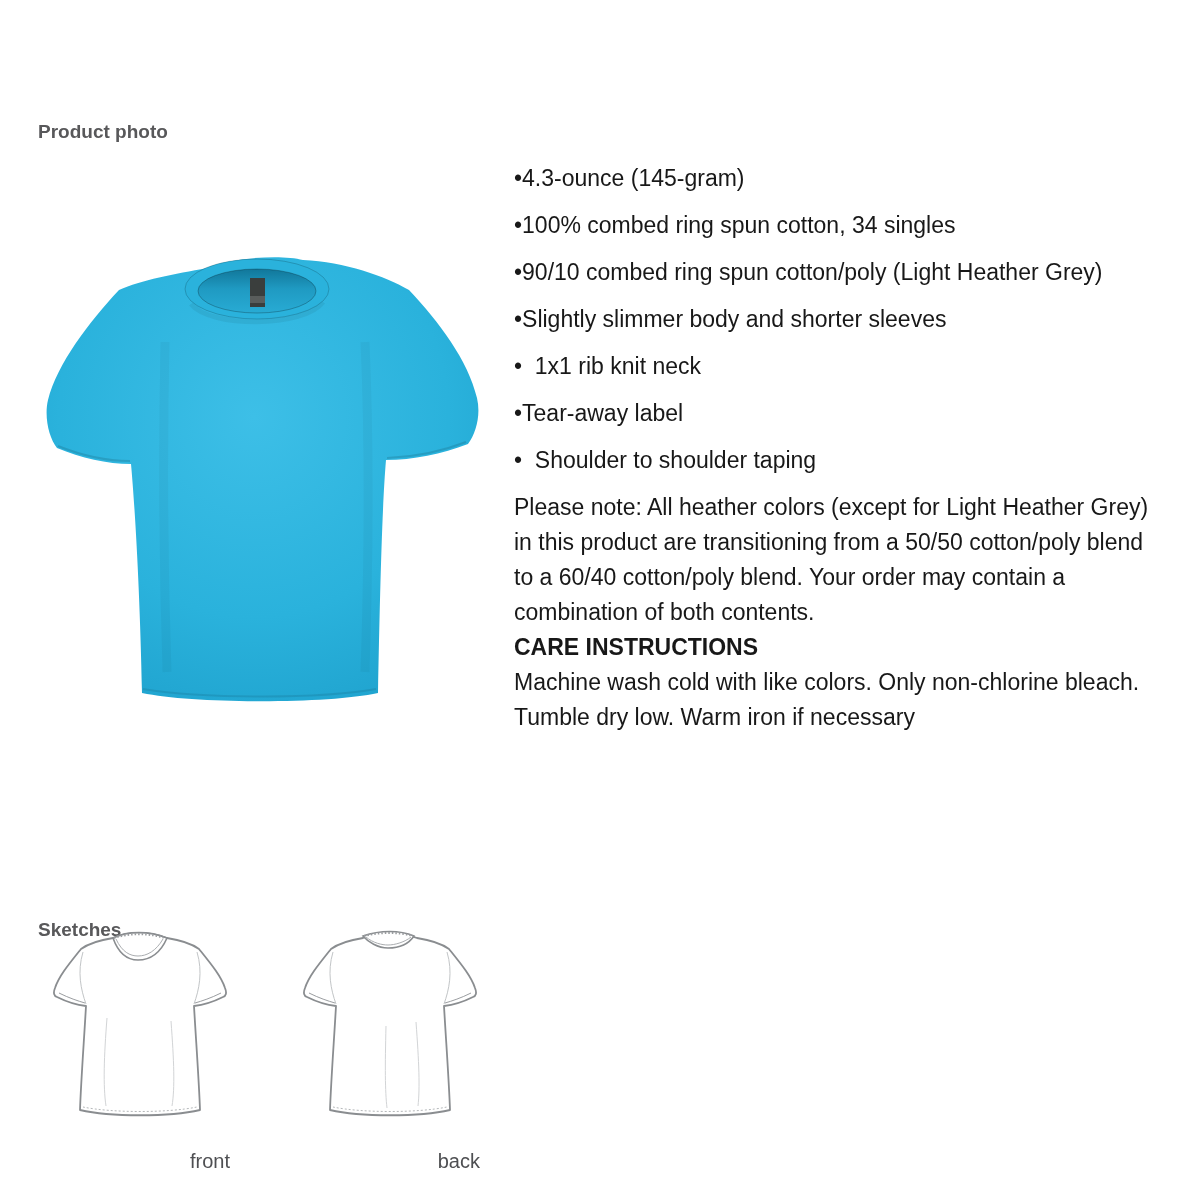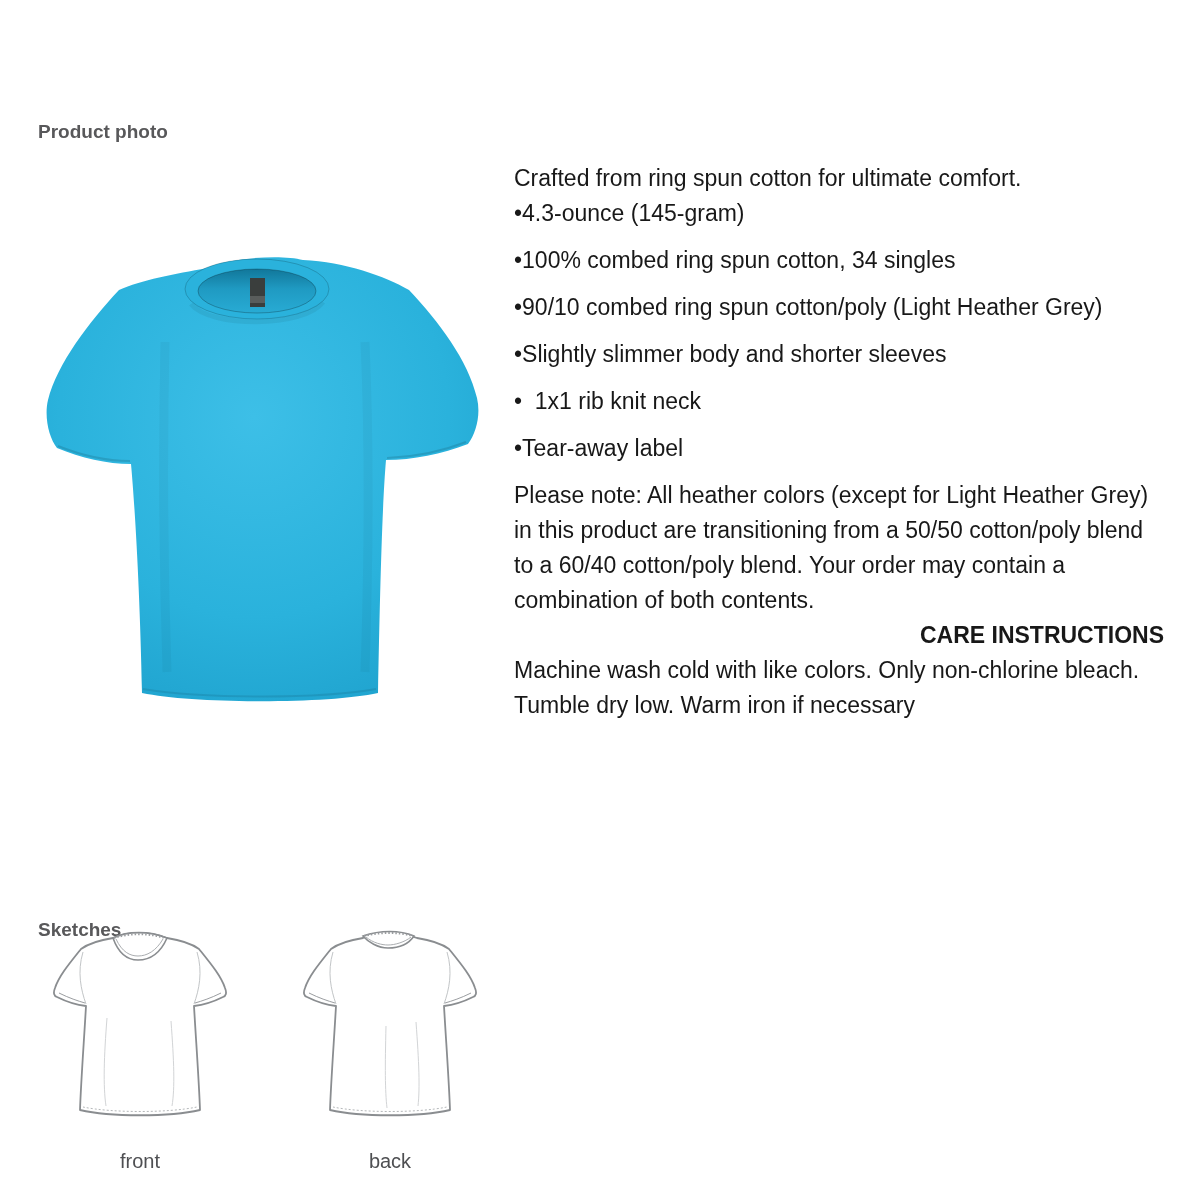--- a/index.html
+++ b/index.html
@@ -22,28 +22,28 @@
     font-size:23px;line-height:35px;color:#181818;
   }
   .desc p{margin:0;}
   .intro{margin:0 0 12px 0;}
   .bullet{
     margin:0 0 12px 0;
     white-space:pre-wrap;
     padding-left:30px;text-indent:-30px;
   }
   .note-block{margin-top:8px;}
-  .care-heading{font-weight:bold;text-align:right;}
+  .care-heading{font-weight:bold;}
 
   .sketch{position:absolute;top:926px;width:180px;height:202px;}
   #front-sketch{left:50px;}
   #back-sketch{left:300px;}
   .sketch-label{
     position:absolute;top:1148px;width:180px;
-    text-align:center;font-size:20px;line-height:26px;color:#4e4f52;
+    text-align:right;font-size:20px;line-height:26px;color:#4e4f52;
   }
   #front-label{left:50px;}
   #back-label{left:300px;}
 </style>
 </head>
 <body>
 
 <div>
 
   <h2 id="product-photo-heading" class="section-heading">Product photo</h2>
@@ -81,28 +81,28 @@
     <path d="M98,437 C160,447 275,447 331,437" stroke="rgba(0,0,0,0.09)" stroke-width="2" fill="none"></path>
     <path d="M146,52 C165,76 259,76 278,50" stroke="rgba(0,0,0,0.06)" stroke-width="5" fill="none"></path>
     <ellipse cx="212" cy="37" rx="72" ry="30" fill="#2ab2dc" stroke="rgba(0,0,0,0.18)" stroke-width="1"></ellipse>
     <ellipse cx="212" cy="39" rx="59" ry="22" fill="url(#gNeck)"></ellipse>
     <ellipse cx="212" cy="39" rx="59" ry="22" fill="none" stroke="rgba(0,0,0,0.25)" stroke-width="1"></ellipse>
     <rect x="205" y="26" width="15" height="29" fill="#3a3e3d"></rect>
     <rect x="205" y="44" width="15" height="7" fill="rgba(255,255,255,0.16)"></rect>
   </svg>
 
   <div class="desc">
-    <p class="intro">Crafted from ring spun cotton for ultimate comfort.</p>
     <div>
       <div class="bullet">•4.3-ounce (145-gram)</div>
       <div class="bullet">•100% combed ring spun cotton, 34 singles</div>
       <div class="bullet">•90/10 combed ring spun cotton/poly (Light Heather Grey)</div>
       <div class="bullet">•Slightly slimmer body and shorter sleeves</div>
       <div class="bullet">•  1x1 rib knit neck</div>
       <div class="bullet">•Tear-away label</div>
+      <div class="bullet">•  Shoulder to shoulder taping</div>
     </div>
     <div class="note-block">
       <p>Please note: All heather colors (except for Light Heather Grey) in this product are transitioning from a 50/50 cotton/poly blend to a 60/40 cotton/poly blend. Your order may contain a combination of both contents.</p>
       <p class="care-heading">CARE INSTRUCTIONS</p>
       <p>Machine wash cold with like colors. Only non-chlorine bleach. Tumble dry low. Warm iron if necessary</p>
     </div>
   </div>
 
   <h2 id="sketches-heading" class="section-heading">Sketches</h2>
 

